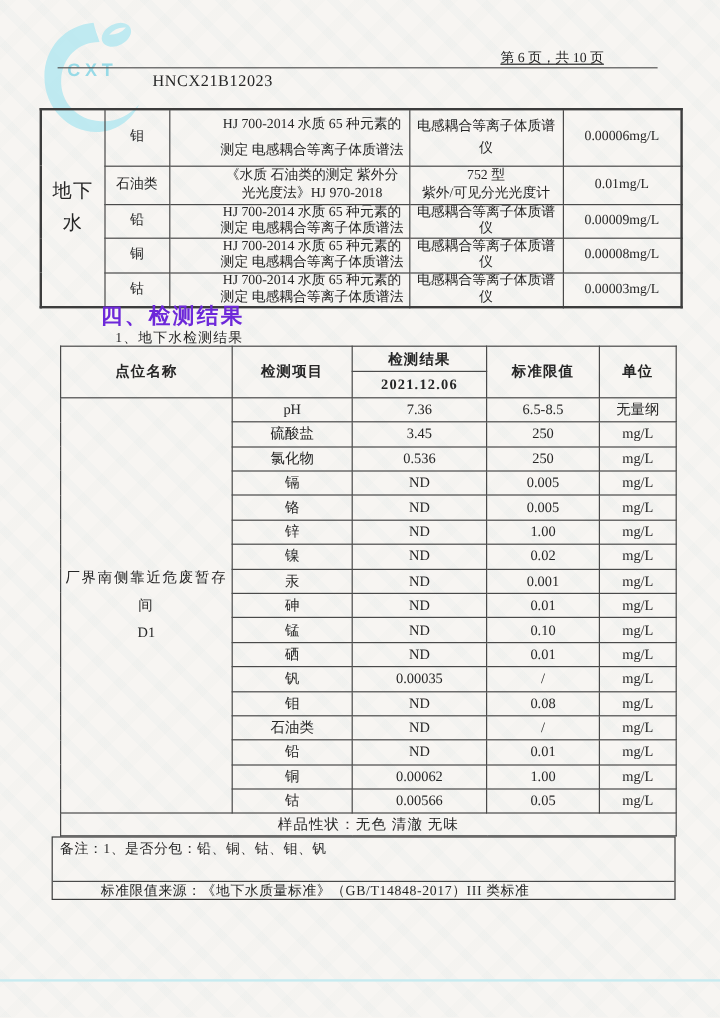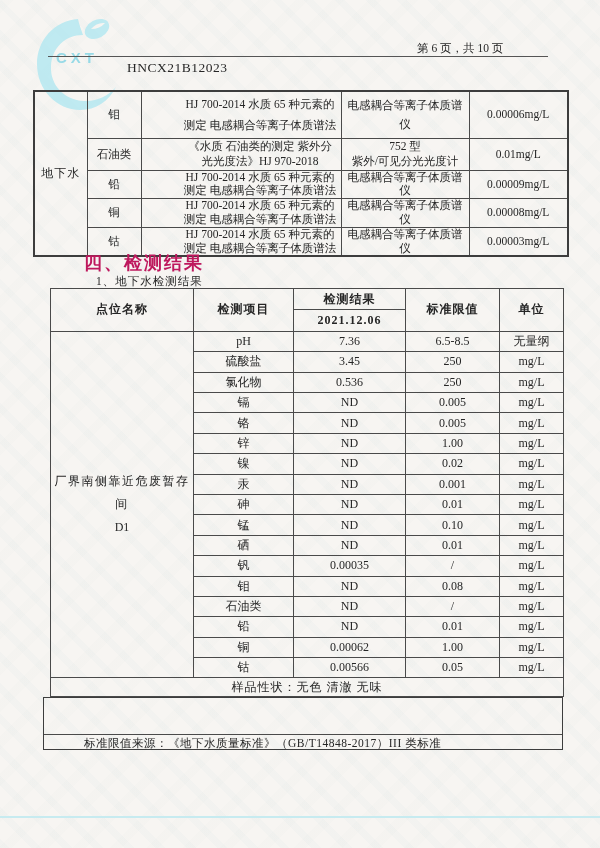--- a/index.html
+++ b/index.html
@@ -13,33 +13,33 @@
   .texture{
     position:absolute;inset:0;pointer-events:none;z-index:0;
     background:
       repeating-linear-gradient(45deg, rgba(160,195,205,0.05) 0 7px, rgba(0,0,0,0) 7px 22px),
       repeating-linear-gradient(-45deg, rgba(190,205,200,0.04) 0 9px, rgba(0,0,0,0) 9px 26px);
   }
   .abs{position:absolute;}
   
   .logo{left:34px;top:16px;width:84px;height:98px;z-index:0;opacity:.9;}
   .report-no{left:127px;top:38px;font-size:13.5px;letter-spacing:.5px;z-index:2;margin-top:22px;}
-  .page-info{left:417px;top:41px;font-size:11.5px;z-index:2;}
+  .page-info{left:417px;top:41px;font-size:11.5px;z-index:2;text-decoration:underline;}
   .header-rule{left:48px;top:56px;width:500px;height:0;border-top:1.6px solid #555;z-index:1;}
 
   
   table{border-collapse:collapse;table-layout:fixed;z-index:1;position:absolute;background:transparent;}
   td{border:1px solid #4a4a4a;text-align:center;vertical-align:middle;padding:0 3px;overflow:hidden;}
   .method-table{left:33px;top:90px;width:534px;height:160px;font-size:11.5px;border:2px solid #3d3d3d;}
   .method-table td{line-height:1.65;}
   .method-cell{line-height:1.8 !important;padding-left:41px;}
   .instr-cell{white-space:pre-line;}
-  .sample-type-cell{font-size:12px;letter-spacing:1px;}
-
-  .section-title{left:84px;top:251px;font-size:18px;font-weight:bold;color:#be185d;letter-spacing:2px;z-index:2;}
+  .sample-type-cell{font-size:16px;letter-spacing:1px;}
+
+  .section-title{left:84px;top:251px;font-size:18px;font-weight:bold;color:#6d28d9;letter-spacing:2px;z-index:2;}
   .section-sub{left:96px;top:274px;font-size:11.5px;letter-spacing:1px;z-index:2;}
 
   .results-table{left:50px;top:288px;width:513px;height:409px;font-size:12px;border:1.8px solid #3d3d3d;}
   .results-table td{padding:0 2px;}
   .results-table .hdr{font-weight:bold;letter-spacing:1px;}
   .site-cell{font-size:12px;line-height:1.9;border-radius:27px;}
   .site-name{letter-spacing:1.5px;}
   .sample-note-cell{letter-spacing:1px;}
 
   .remarks-box{left:43px;top:697px;width:520px;height:53px;border:1.6px solid #3d3d3d;z-index:1;font-size:11.5px;box-sizing:border-box;}
@@ -237,17 +237,18 @@
     <td>mg/L</td>
   </tr>
   <tr style="height:18px">
     <td colspan="5" class="sample-note-cell">样品性状：无色 清澈 无味</td>
   </tr>
 </tbody>
   </table>
 
 <div class="abs remarks-box">
   <div class="remarks-top">
+    <div>备注：1、是否分包：铅、铜、钴、钼、钒</div>
   </div>
   <div class="remarks-bottom">标准限值来源：《地下水质量标准》（GB/T14848-2017）III 类标准</div>
 </div>
 
 <div class="abs bottom-rule"></div>
 
 </body></html>

